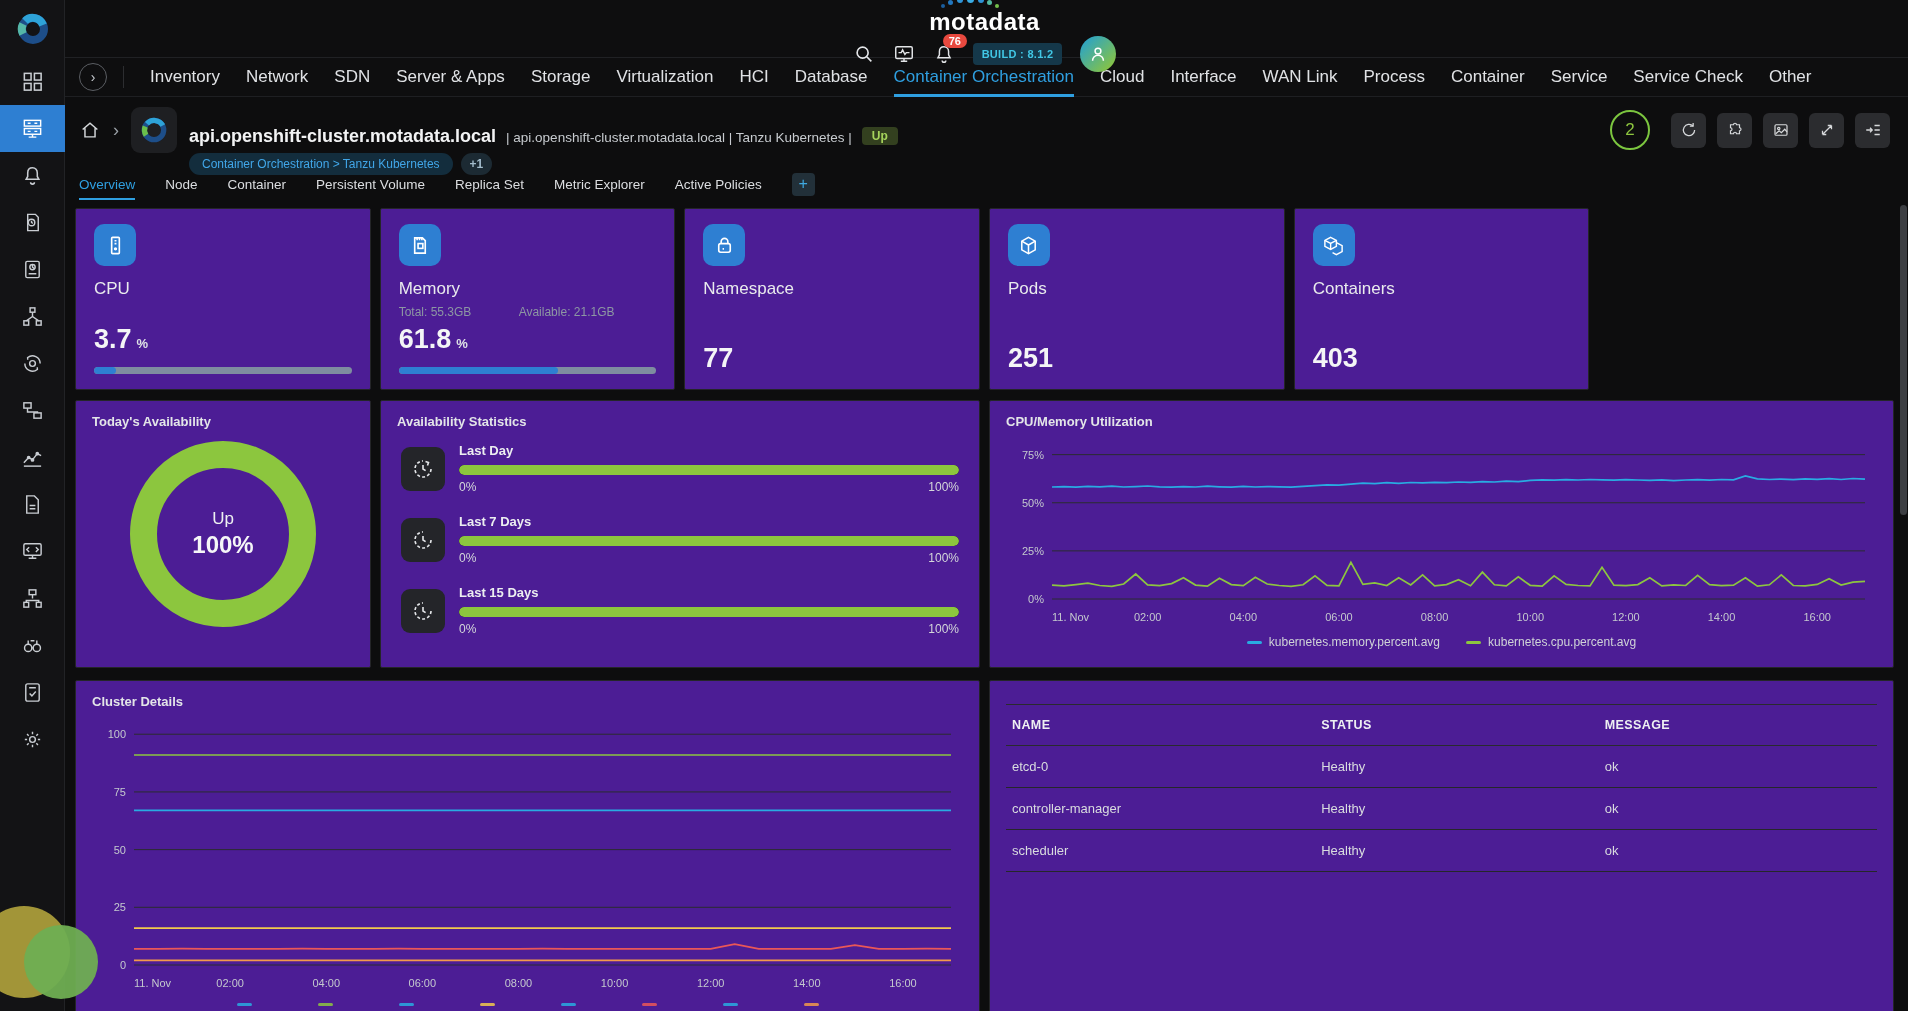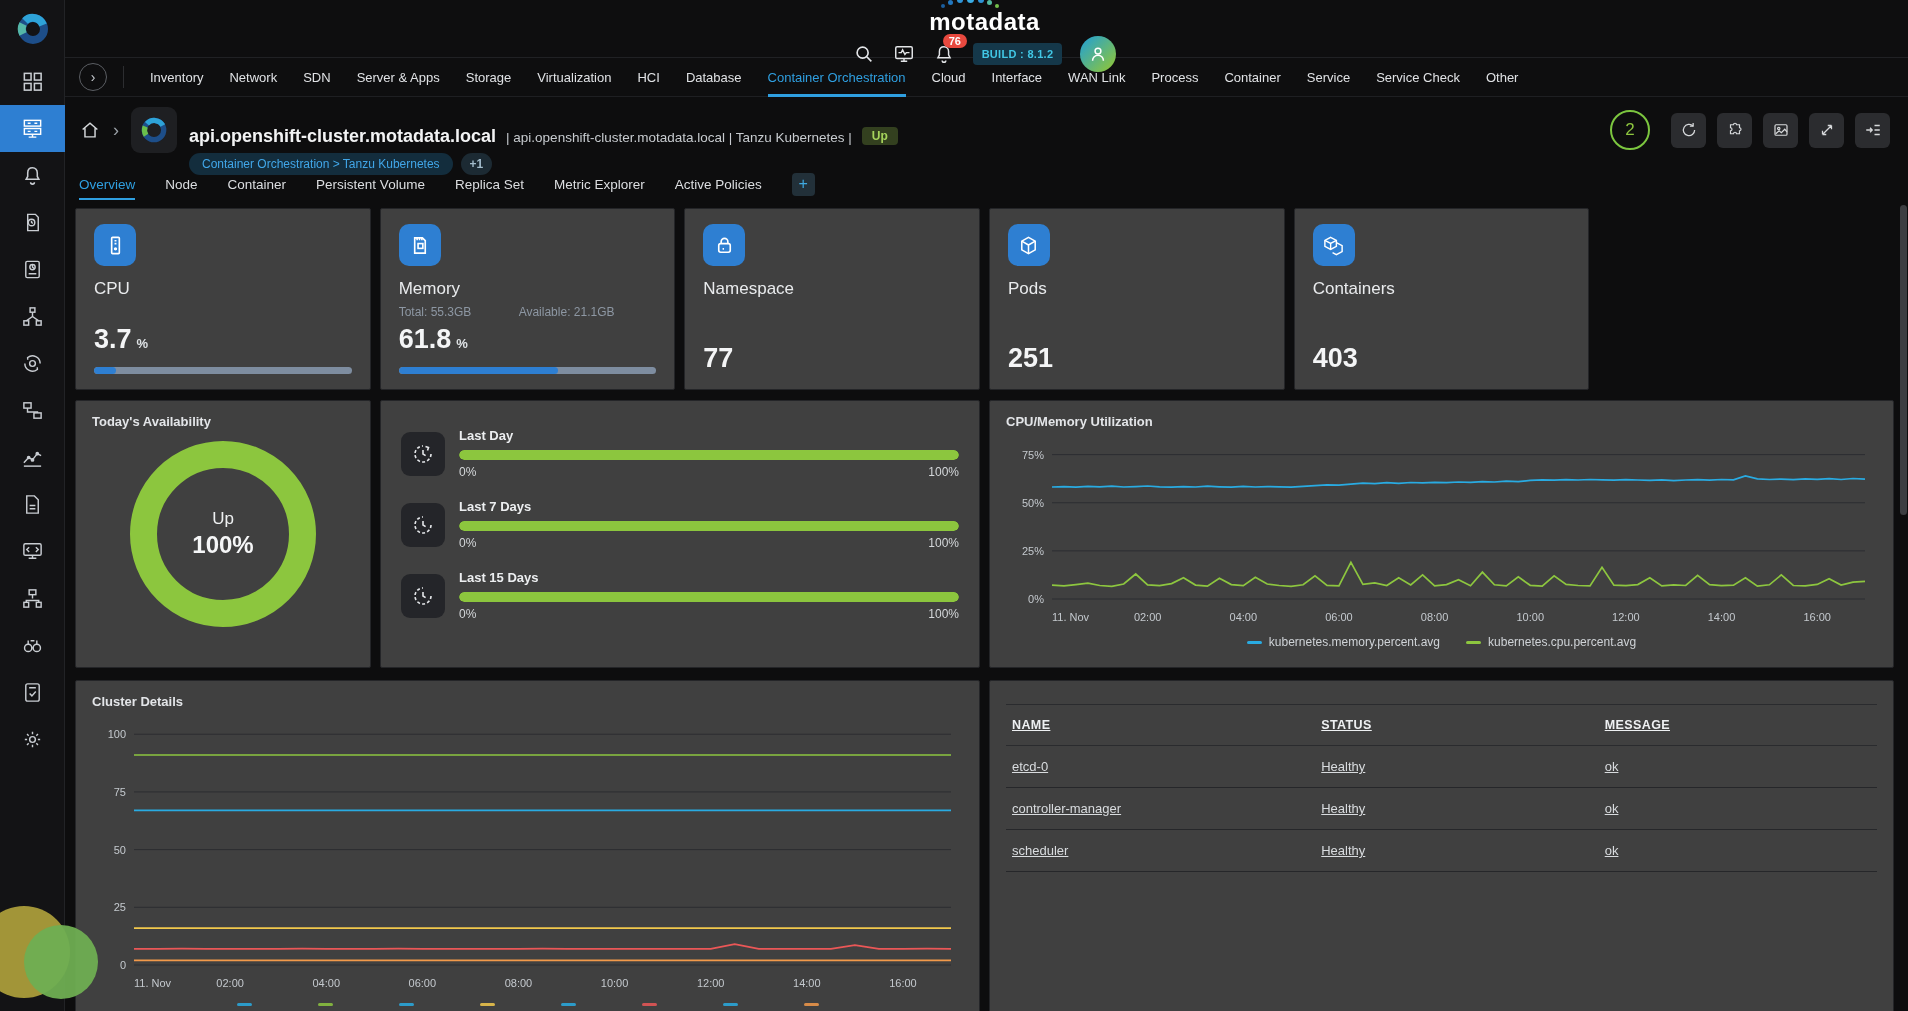--- a/index.html
+++ b/index.html
@@ -36,21 +36,21 @@
     padding:5px 9px; border-radius:4px; letter-spacing:.3px; cursor:pointer; }
   .avatar { width:36px; height:36px; border-radius:50%; background:linear-gradient(135deg,#2aa3c9 10%,#8ac43f 90%);
     display:flex; align-items:center; justify-content:center; cursor:pointer; }
 
   
   .mainnav { position:absolute; left:65px; top:58px; right:0; height:39px; background:#0e0e0f;
     border-bottom:1px solid #1e1f22; display:flex; align-items:center; gap:26px; padding:0 14px; z-index:19; }
   .nav-chevron { width:28px; height:28px; border-radius:50%; border:1px solid #5b5e63; background:none;
     color:#c9cdd2; font-size:14px; cursor:pointer; display:flex; align-items:center; justify-content:center; }
   .nav-sep { width:1px; height:22px; background:#2c2d30; margin-left:-10px; }
-  .nav-item { font-size:13px; color:#e0e2e5; cursor:pointer; position:relative; height:39px;
+  .nav-item { font-size:17px; color:#e0e2e5; cursor:pointer; position:relative; height:39px;
     display:flex; align-items:center; white-space:nowrap; }
   .nav-item.active { color:#2f9fe0; }
   .nav-item.active::after { content:""; position:absolute; left:0; right:0; bottom:0; height:3px; background:#2f9fe0; }
 
   
   .contextbar { position:absolute; left:65px; top:97px; right:0; height:66px; display:flex;
     align-items:center; justify-content:space-between; padding:0 18px 0 14px; }
   .ctx-left { display:flex; align-items:center; gap:12px; }
   .crumb-ico { color:#d4d7da; display:flex; }
   .crumb-ico svg { width:22px; height:22px; }
@@ -79,21 +79,21 @@
     align-items:center; gap:30px; padding:0 14px; }
   .tab { font-size:13.5px; color:#dcdee1; cursor:pointer; position:relative; height:36px;
     display:flex; align-items:center; }
   .tab.active { color:#2f9fe0; }
   .tab.active::after { content:""; position:absolute; left:0; right:0; bottom:2px; height:2px; background:#2f9fe0; }
   .tab-add { width:23px; height:23px; background:#223039; border:none; border-radius:4px; color:#3fa9e0;
     font-size:16px; cursor:pointer; line-height:1; }
 
   
   .content { position:absolute; left:65px; top:202px; right:0; bottom:0; padding:6px 14px 0 10px; }
-  .card { background:#404040; border:1px solid #242528; border-radius:2px; }
+  .card { background:#4c1d95; border:1px solid #242528; border-radius:2px; }
   .cards-row { display:grid; grid-template-columns:repeat(6,1fr); gap:9px; height:182px; }
   .stat-card { padding:15px 18px; display:flex; flex-direction:column; cursor:default; }
   .card-icon { width:42px; height:42px; background:#2e7fd2; border-radius:10px; color:#fff;
     display:flex; align-items:center; justify-content:center; }
   .card-icon svg { width:23px; height:23px; }
   .card-title { font-size:17px; color:#e9ebed; margin-top:13px; }
   .substats { display:flex; margin-top:6px; font-size:12px; color:#8d97a3;align-items:flex-end; }
   .substats span:first-child { width:120px; }
   .card-value { margin-top:auto; font-size:27px; font-weight:bold; color:#f4f5f6; display:flex; align-items:baseline; }
   .card-value .unit { font-size:13px; font-weight:bold; margin-left:5px; color:#dfe3e6; }
@@ -124,21 +124,21 @@
 
   .chart-box { width:100%; }
   svg text.tick { font-size:11px; fill:#c4c9ce; font-family:"Liberation Sans", sans-serif; }
   .legend { display:flex; justify-content:center; gap:26px; margin-top:4px; }
   .legend-item { display:flex; align-items:center; gap:7px; font-size:12px; color:#cfd3d7; }
   .dash { width:15px; height:3px; border-radius:2px; }
   .legend-cropped { display:flex; justify-content:center; gap:66px; margin-top:4px; height:5px; overflow:hidden; }
   .legend-cropped .dash { opacity:.85; }
 
   .cp-table { margin-top:10px; font-size:13px; }
-  .cp-head, .cp-row { display:grid; grid-template-columns:36% 33% 31%; padding:13px 6px;text-decoration:underline; }
+  .cp-head, .cp-row { display:grid; grid-template-columns:36% 33% 31%; padding:13px 6px; }
   .cp-head { font-size:12.5px; font-weight:bold; color:#eef0f2; letter-spacing:.4px;
     border-top:1px solid #2a2b2e; border-bottom:1px solid #2a2b2e; }
   .cp-row { color:#d9dcdf; border-bottom:1px solid #26272a; }
 
   
   .v-scrollbar { position:absolute; right:1px; top:165px; width:7px; height:840px; z-index:40; }
   .v-thumb { width:7px; height:310px; margin-top:40px; background:#3c3e42; border-radius:4px; }
 </style>
 </head>
 <body>
@@ -487,20 +487,21 @@
         <div class="panel-title">Today's Availability</div>
         <div class="donut-wrap">
           <div class="donut">
             <span class="d-status">Up</span>
             <span class="d-pct">100%</span>
           </div>
         </div>
       </div>
 
       <div class="card panel">
+        <div class="panel-title">Availability Statistics</div>
         <div class="avail-rows">
           <div class="avail-row">
             <span class="avail-ico">
               <svg viewBox="0 0 24 24" fill="none" stroke="currentColor" stroke-width="1.6">
                   <path d="M20 12A8 8 0 1 1 12 4" stroke-dasharray="3 2.2"></path>
                   <path d="M12 8v4l2.6 1.6"></path>
                   <path d="m14.5 4.5 3 1-1 3" stroke-dasharray="0"></path>
                 </svg>
             </span>
             <div class="avail-body">

